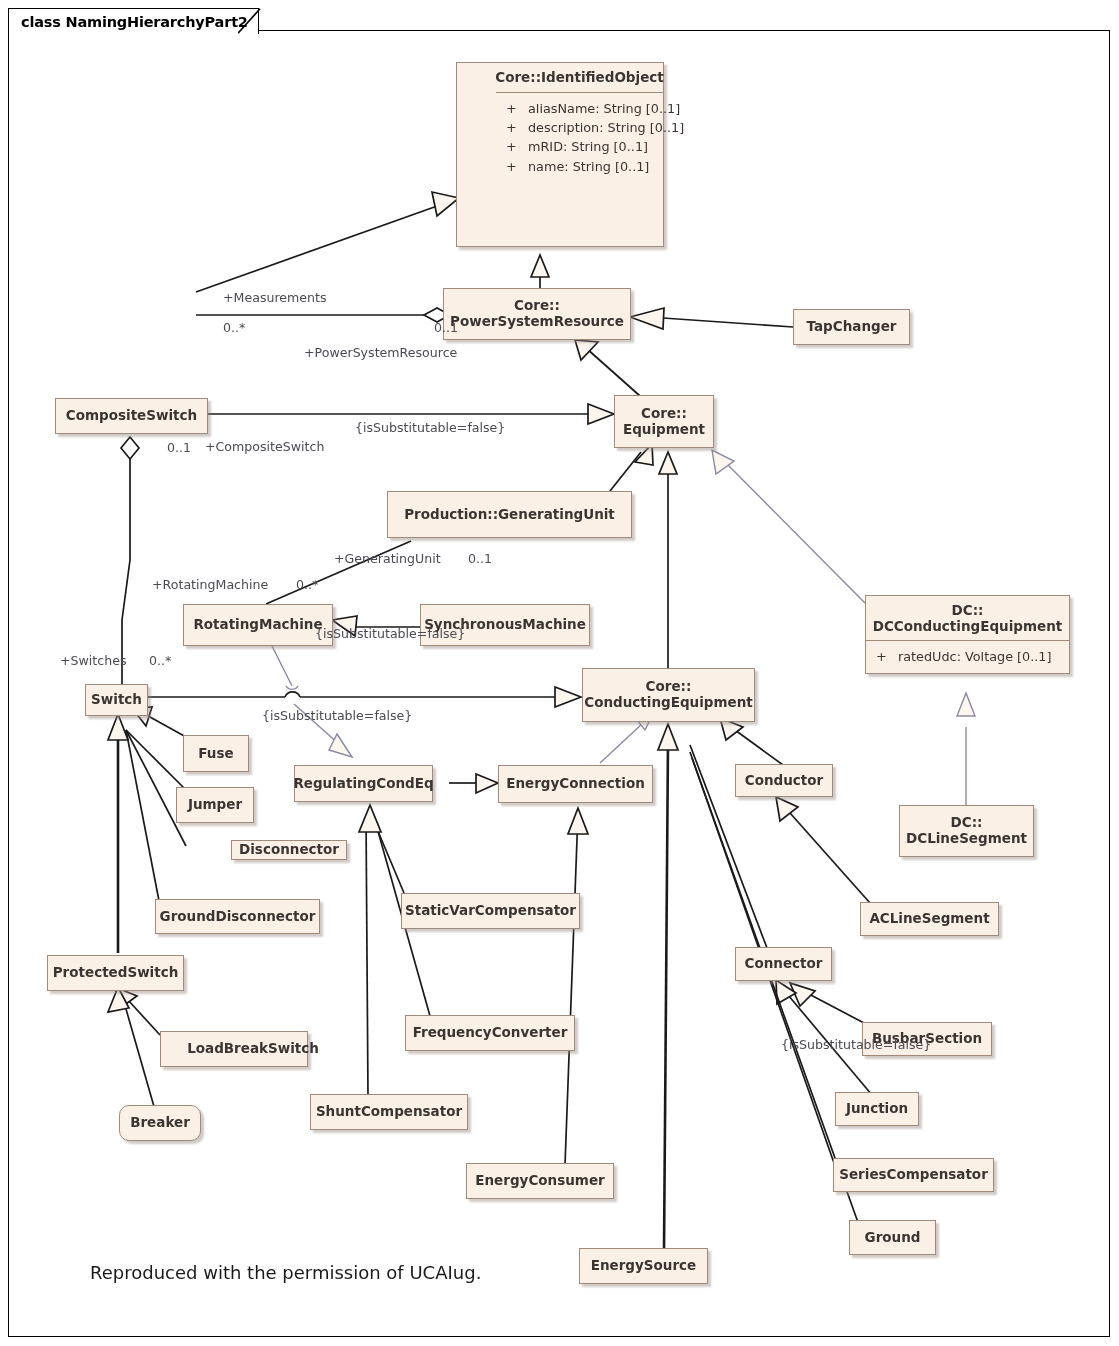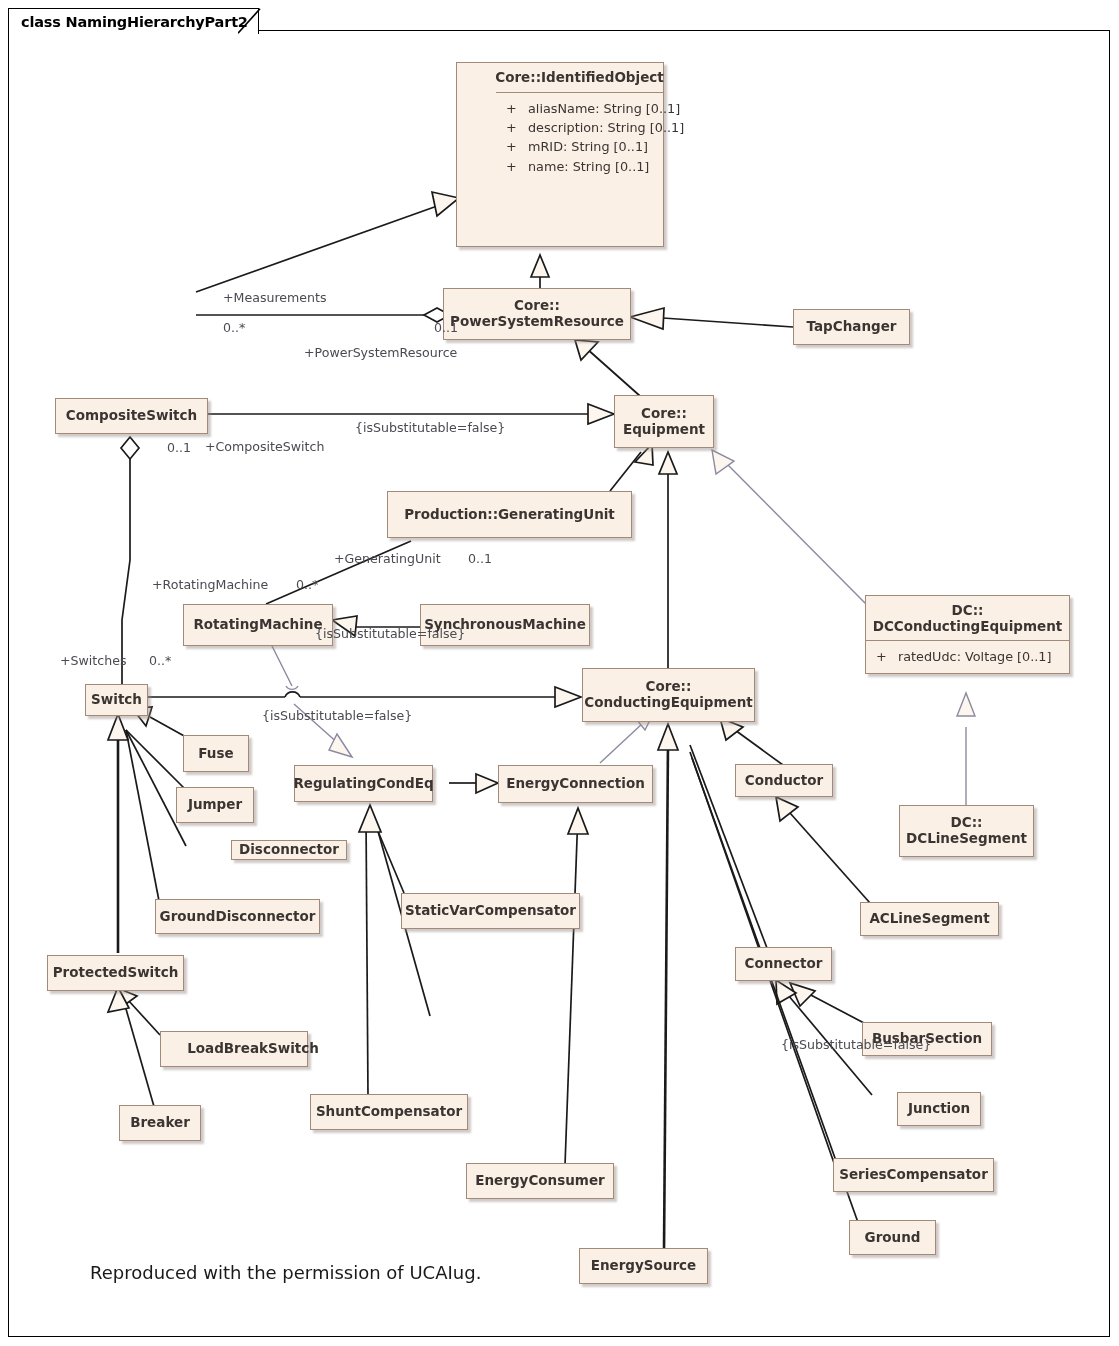--- a/index.html
+++ b/index.html
@@ -282,21 +282,21 @@
         <span>ProtectedSwitch</span>
       </div>
   </div>
 
   <div class="cls" style="left:160px;top:1031px;width:148px;height:36px;padding-left:38px;">
     <div class="nm">
         <span>LoadBreakSwitch</span>
       </div>
   </div>
 
-  <div class="cls" style="left:119px;top:1105px;width:82px;height:36px;">
+  <div class="cls" style="left:119px;top:1105px;width:82px;height:36px;border-radius:10px;">
     <div class="nm">
         <span>Breaker</span>
       </div>
   </div>
 
   <div class="cls" style="left:294px;top:765px;width:139px;height:37px;">
     <div class="nm">
         <span>RegulatingCondEq</span>
       </div>
   </div>
@@ -318,20 +318,25 @@
         <span>ACLineSegment</span>
       </div>
   </div>
 
   <div class="cls" style="left:401px;top:893px;width:179px;height:36px;">
     <div class="nm">
         <span>StaticVarCompensator</span>
       </div>
   </div>
 
+  <div class="cls" style="left:405px;top:1015px;width:170px;height:36px;">
+    <div class="nm">
+        <span>FrequencyConverter</span>
+      </div>
+  </div>
 
   <div class="cls" style="left:310px;top:1094px;width:158px;height:36px;">
     <div class="nm">
         <span>ShuntCompensator</span>
       </div>
   </div>
 
   <div class="cls" style="left:466px;top:1163px;width:148px;height:36px;">
     <div class="nm">
         <span>EnergyConsumer</span>
@@ -349,21 +354,21 @@
         <span>Connector</span>
       </div>
   </div>
 
   <div class="cls" style="left:862px;top:1022px;width:130px;height:34px;">
     <div class="nm">
         <span>BusbarSection</span>
       </div>
   </div>
 
-  <div class="cls" style="left:897px;top:1092px;width:84px;height:34px;">
+  <div class="cls" style="left:835px;top:1092px;width:84px;height:34px;">
     <div class="nm">
         <span>Junction</span>
       </div>
   </div>
 
   <div class="cls" style="left:833px;top:1158px;width:161px;height:34px;">
     <div class="nm">
         <span>SeriesCompensator</span>
       </div>
   </div>

